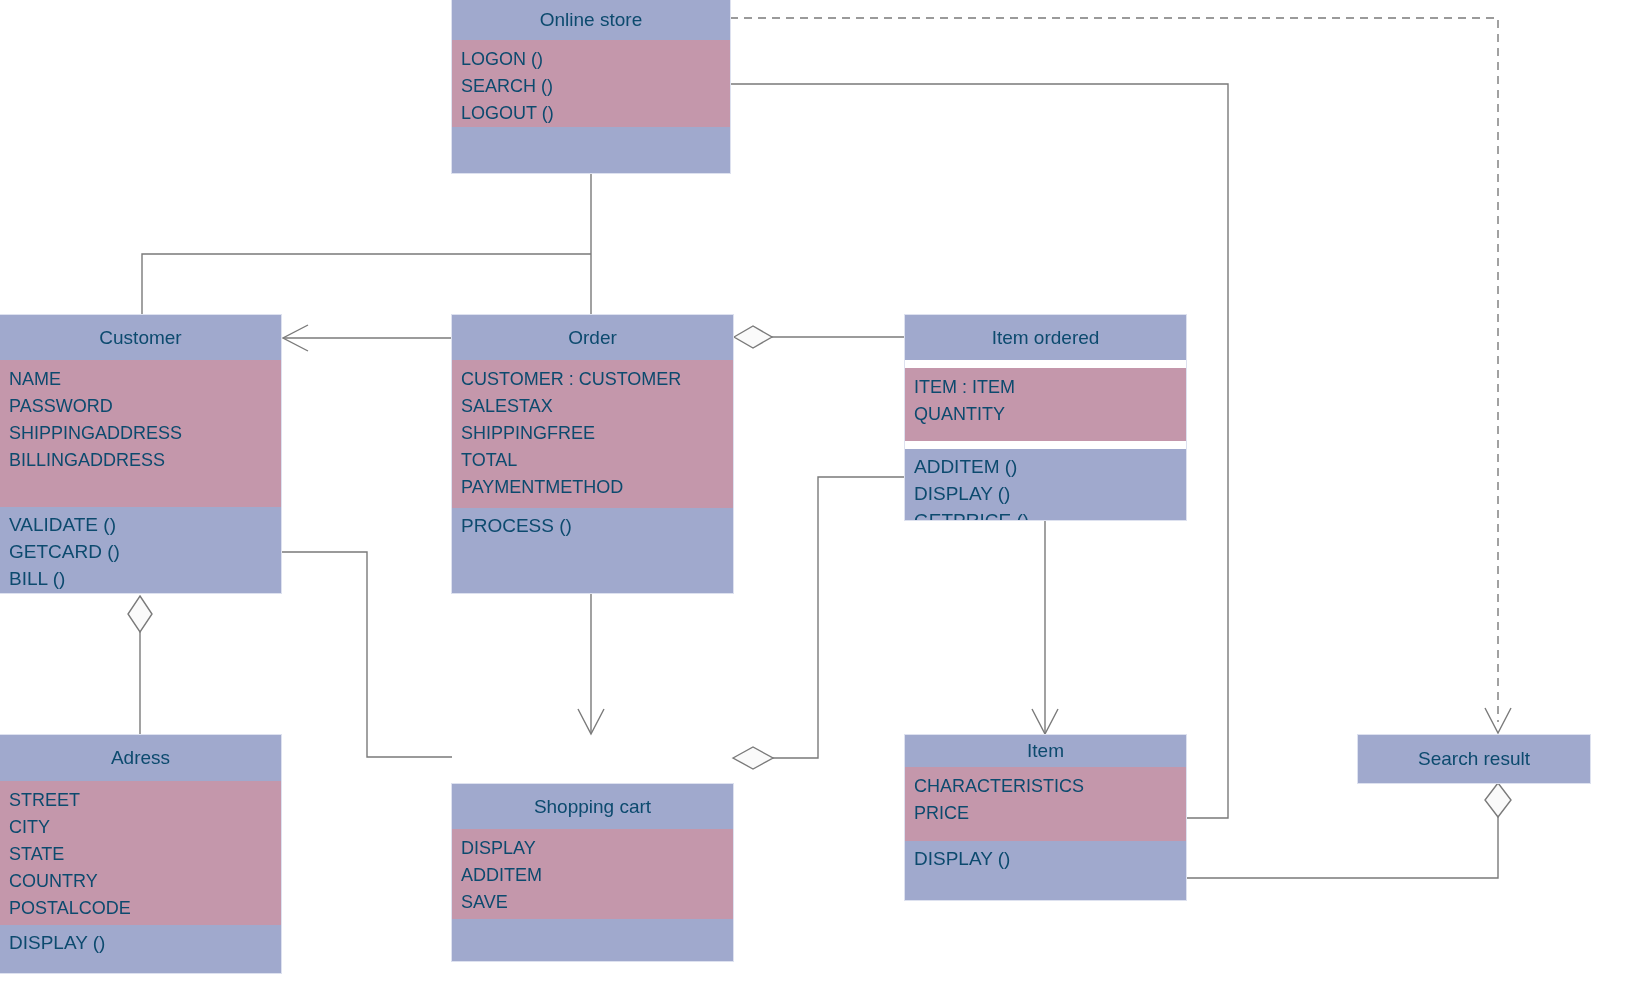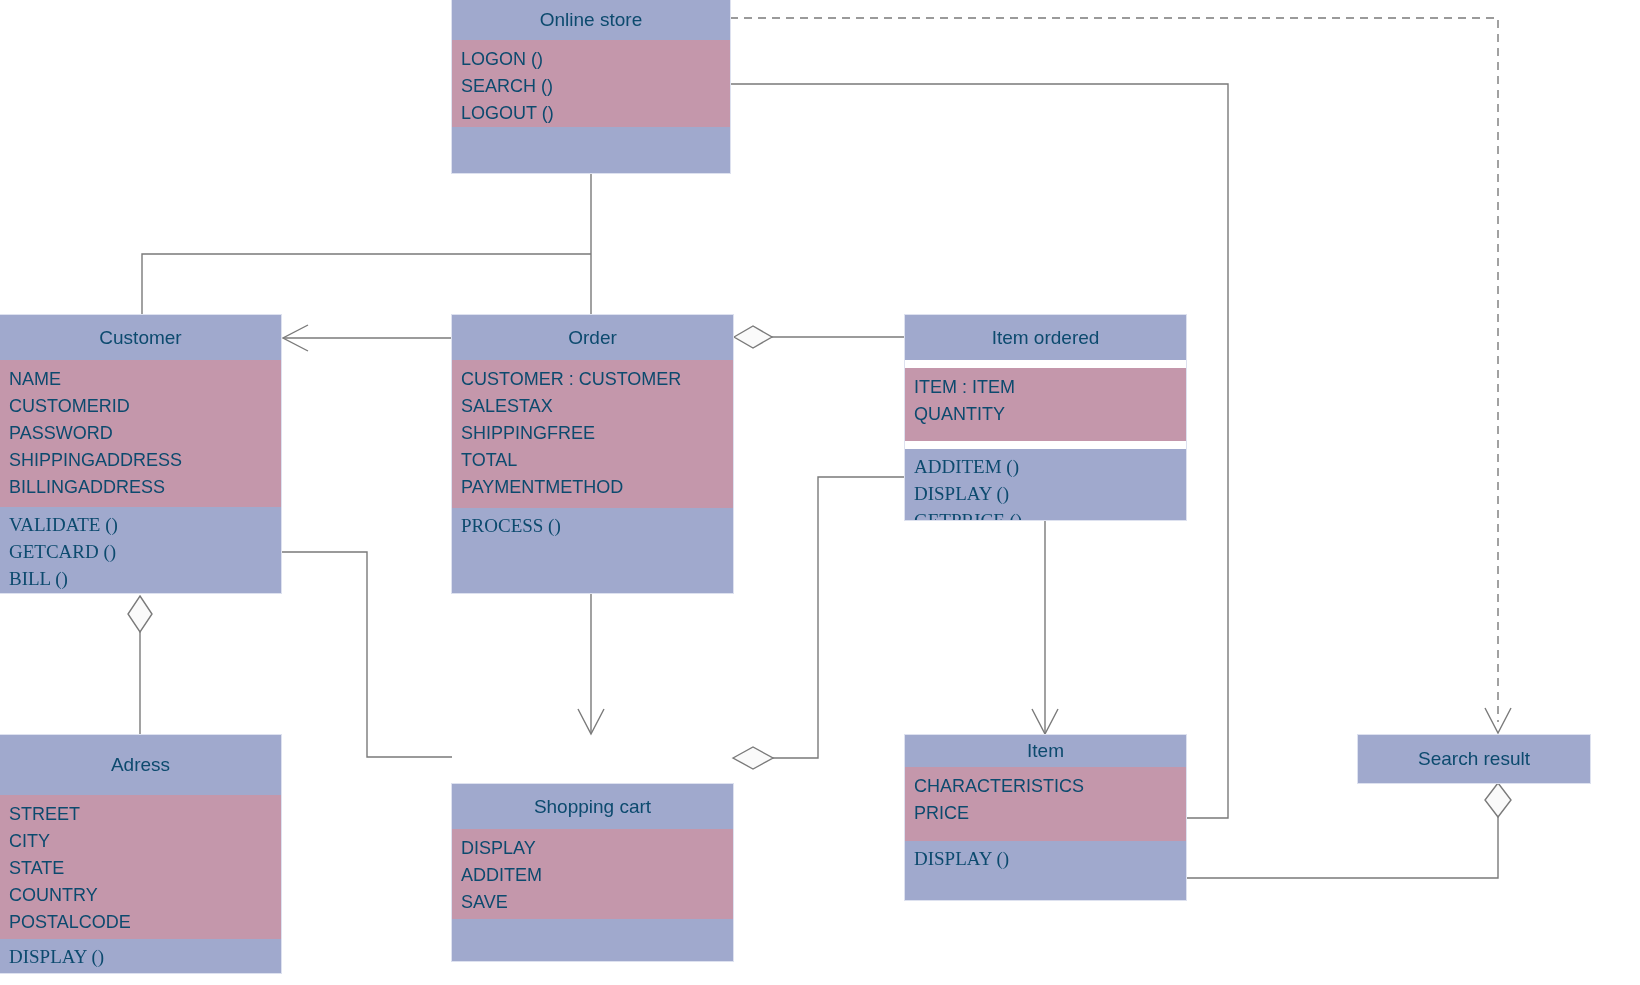--- a/index.html
+++ b/index.html
@@ -42,21 +42,20 @@
     overflow: hidden;
   }
   .uml-methods {
     background: #a0a9cd;
     box-sizing: border-box;
     padding: 4px 6px 0 9px;
     font-size: 19px;
     line-height: 27px;
     flex: 1 1 auto;
     overflow: hidden;
-    font-family: Liberation Serif, serif;
   }
   .uml-row { white-space: nowrap; }
   .edge { stroke: #7a7a7a; stroke-width: 1.4; fill: none; }
   .edge.dashed { stroke-dasharray: 8 6; }
   .diamond { stroke: #7a7a7a; stroke-width: 1.4; fill: #fafafa; }
   .arrowhead { stroke: #7a7a7a; stroke-width: 1.4; fill: none; }
 </style>
 </head>
 <body>
 
@@ -139,21 +138,20 @@
     </div>
     <div class="uml-methods"></div>
   </div>
 
   <div class="uml-box" style="left:0; top:315px; width:281px; height:278px;">
     <div class="uml-header" style="height:45px">
       <span>Customer</span>
     </div>
     <div class="uml-attrs" style="height:147px">
       <div class="uml-row">NAME</div>
-      <div class="uml-row">CUSTOMERID</div>
       <div class="uml-row">PASSWORD</div>
       <div class="uml-row">SHIPPINGADDRESS</div>
       <div class="uml-row">BILLINGADDRESS</div>
     </div>
     <div class="uml-methods">
       <div class="uml-row">VALIDATE ()</div>
       <div class="uml-row">GETCARD ()</div>
       <div class="uml-row">BILL ()</div>
     </div>
   </div>
@@ -183,21 +181,21 @@
       <div class="uml-row">QUANTITY</div>
     </div>
     <div class="uml-methods">
       <div class="uml-row">ADDITEM ()</div>
       <div class="uml-row">DISPLAY ()</div>
       <div class="uml-row">GETPRICE ()</div>
     </div>
   </div>
 
   <div class="uml-box" style="left:0; top:735px; width:281px; height:238px;">
-    <div class="uml-header" style="height:60px">
+    <div class="uml-header" style="height:46px">
       <span>Adress</span>
     </div>
     <div class="uml-attrs" style="height:144px">
       <div class="uml-row">STREET</div>
       <div class="uml-row">CITY</div>
       <div class="uml-row">STATE</div>
       <div class="uml-row">COUNTRY</div>
       <div class="uml-row">POSTALCODE</div>
     </div>
     <div class="uml-methods">

